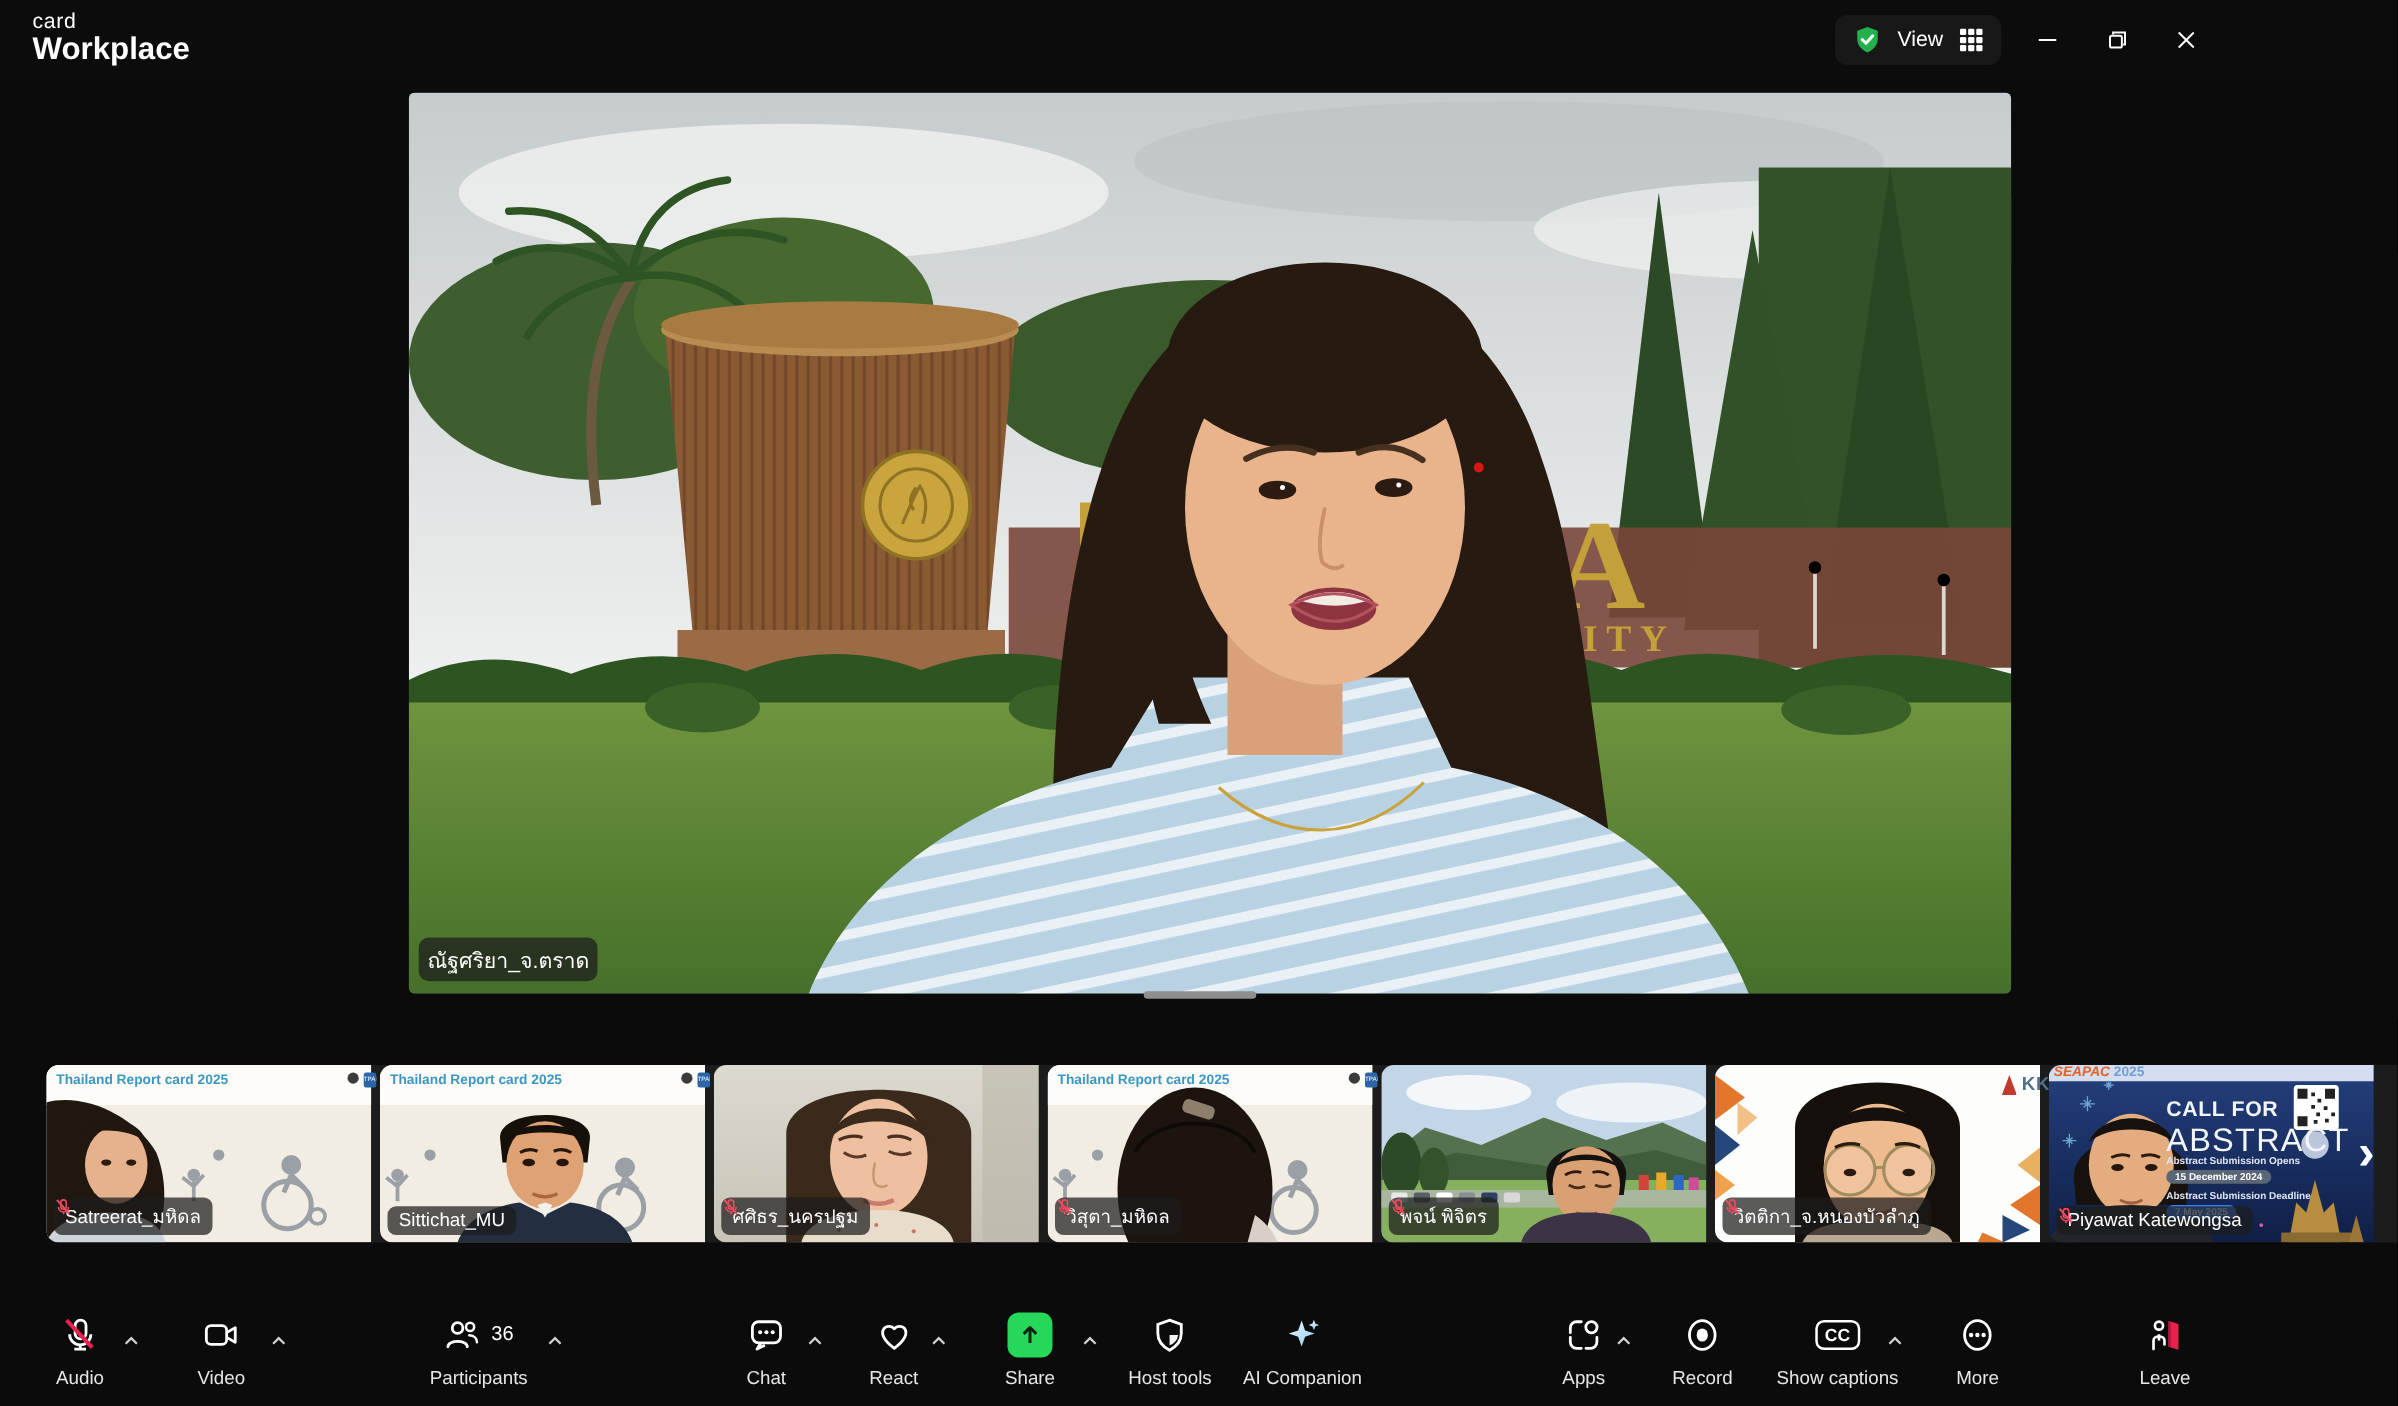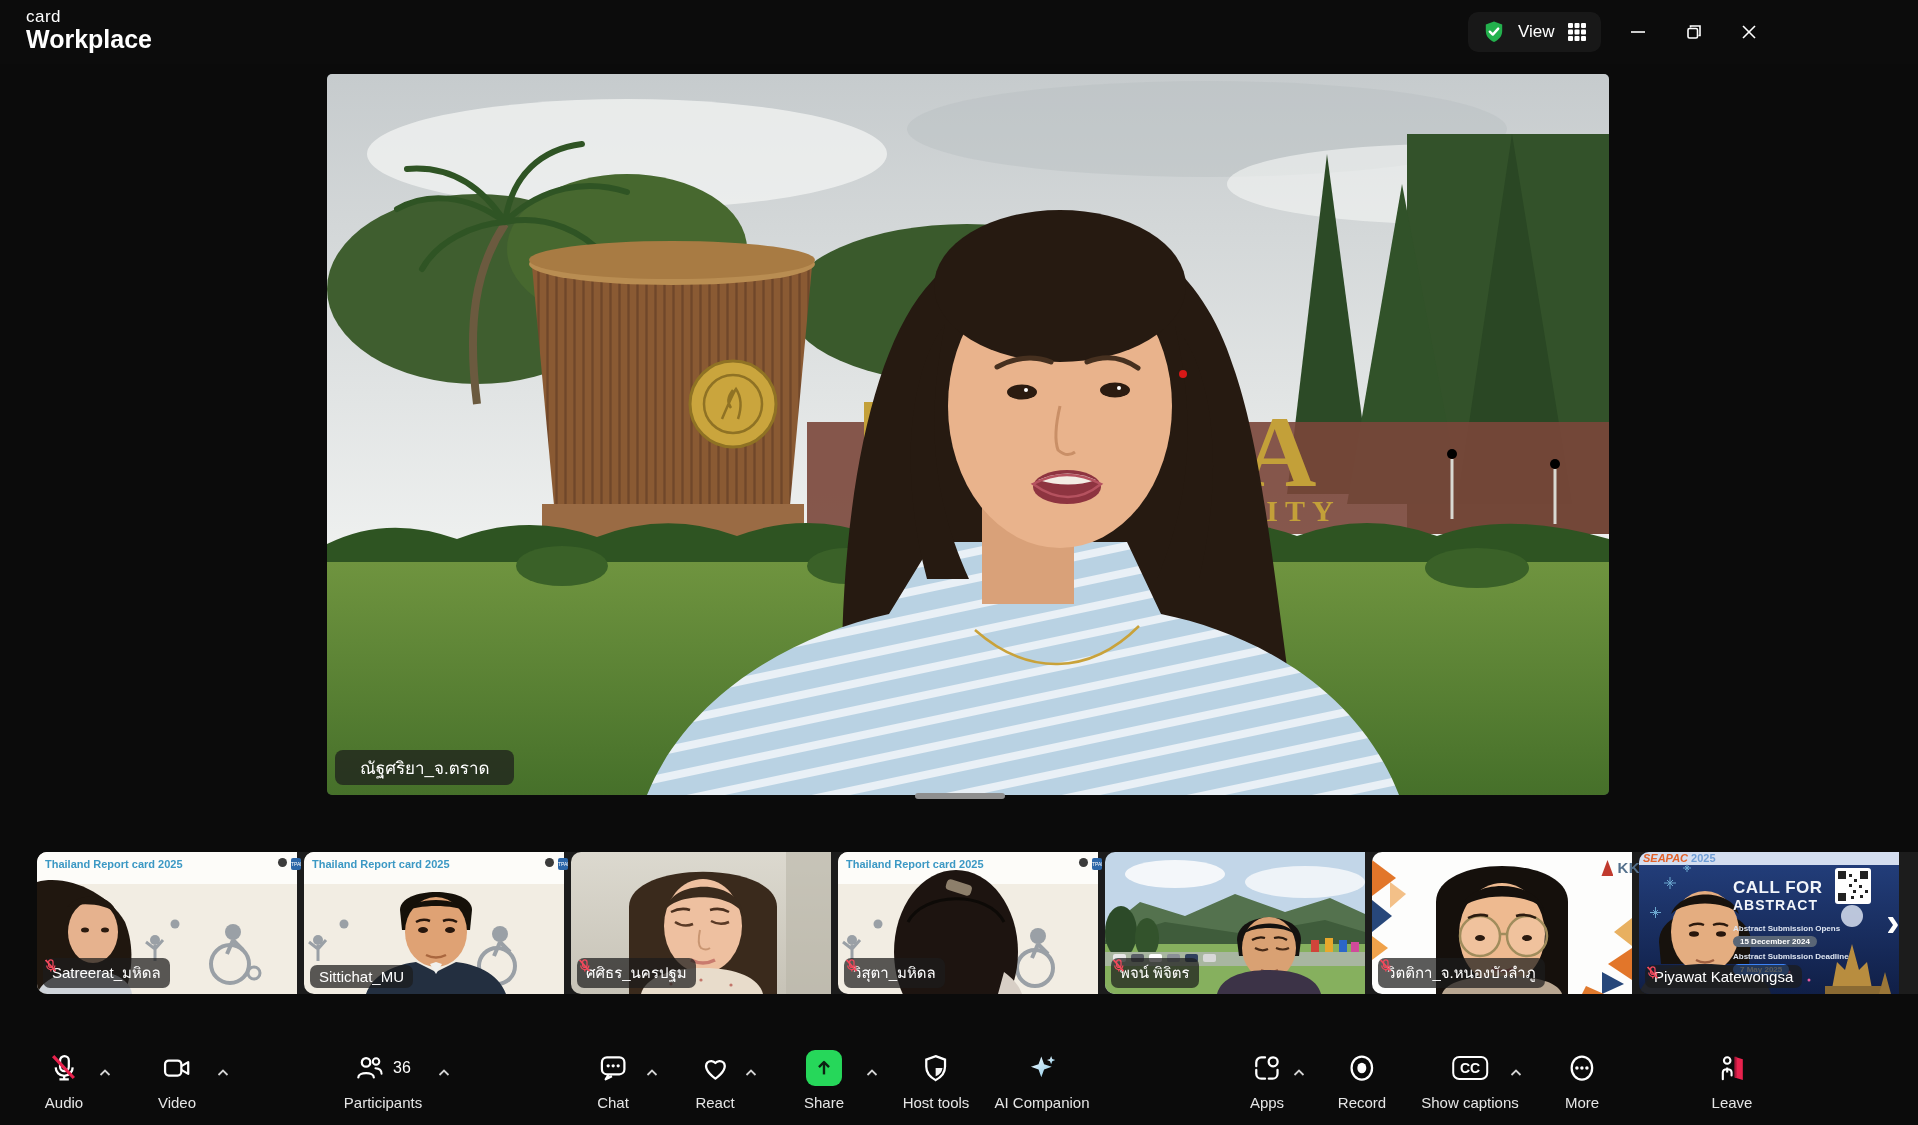--- a/index.html
+++ b/index.html
@@ -12,42 +12,42 @@
   .brand .b2{display:block;font-size:25px;font-weight:700;color:#fff;}
   .view-pill{position:absolute;left:1468px;top:12px;height:40px;display:flex;align-items:center;gap:12px;
              padding:0 14px;background:rgba(255,255,255,.05);border-radius:10px;}
   .view-label{font-size:17px;color:#fff;}
   .winbtn{position:absolute;top:14px;width:36px;height:36px;display:flex;align-items:center;justify-content:center;cursor:pointer;}
   
   #main-video{position:absolute;left:327px;top:74px;width:1282px;height:721px;border-radius:5px;
               overflow:hidden;background:#27343a;}
   #main-video svg{position:absolute;left:0;top:0;}
   .name-badge{position:absolute;left:8px;bottom:10px;display:flex;align-items:center;gap:7px;
-              background:rgba(28,28,28,.72);border-radius:8px;padding:4px 25px;
+              background:rgba(28,28,28,.72);border-radius:8px;padding:4px 7px;
               font-size:17px;color:#fff;white-space:nowrap;max-width:calc(100% - 20px);overflow:hidden;}
   #drag-handle{position:absolute;left:915px;top:793px;width:90px;height:6px;border-radius:3px;background:#8f8f8f;}
   
   .tile{position:absolute;top:852px;width:300px;height:142px;border-radius:10px;overflow:hidden;background:#1c1c1c;}
   .tile svg{position:absolute;left:0;top:0;}
   .tile .name-badge{left:6px;bottom:6px;font-size:15px;padding:3px 9px;border-radius:7px;gap:6px;}
   .s-head{position:absolute;left:0;top:0;width:100%;height:32px;display:flex;align-items:flex-start;justify-content:space-between;padding:6px 8px 0 8px;box-sizing:border-box;}
   .s-title{font-size:11px;font-weight:700;color:#3b98c4;}
   .logos{display:flex;gap:4px;align-items:flex-start;}
   .lg{display:inline-block;width:10px;height:12px;border-radius:2px;}
   .lg.c1{background:#3b3b3b;border-radius:50%;width:9px;height:9px;}
   .lg.c2{background:#2b66a8;font-size:5px;color:#fff;text-align:center;line-height:12px;overflow:hidden;}
   .lg.c3{background:#e8852c;}
   .lg.c4{background:#d84a7a;}
   #strip-next{position:absolute;left:1876px;top:896px;width:34px;height:52px;display:flex;align-items:center;
               justify-content:center;color:#fff;font-size:40px;font-weight:700;cursor:pointer;}
   
   .p-head{position:absolute;left:4px;top:0px;font-size:11px;font-weight:800;font-style:italic;color:#e2622a;}
   .p-head .yr{color:#6f9ed6;font-style:normal;margin-left:3px;}
   .p-call{position:absolute;left:94px;top:26px;font-size:17px;font-weight:800;color:#f2f5fa;letter-spacing:.5px;}
-  .p-abs{position:absolute;left:94px;top:45px;font-size:14px;font-weight:700;color:#f2f5fa;letter-spacing:1px;}
+  .p-abs{position:absolute;left:94px;top:45px;font-size:26px;font-weight:400;color:#f2f5fa;letter-spacing:1px;}
   .p-lbl{position:absolute;left:94px;font-size:8px;font-weight:700;color:#dfe6f2;white-space:nowrap;}
   .p-pill{position:absolute;left:94px;font-size:8px;font-weight:700;color:#fff;padding:1px 7px;border-radius:7px;white-space:nowrap;}
   .kkbs{position:absolute;right:10px;top:8px;display:flex;gap:4px;align-items:flex-start;}
   .kkbs .mark{width:12px;height:16px;background:#c03a2e;clip-path:polygon(50% 0,100% 100%,0 100%);}
   .kkbs .txt{font-size:15px;font-weight:800;color:#54708c;letter-spacing:.5px;line-height:1;}
   
   #toolbar{position:absolute;left:0;bottom:0;width:100%;height:85px;background:#0b0b0b;}
   .tbtn{position:absolute;top:10px;transform:translateX(-50%);display:flex;flex-direction:column;
         align-items:center;gap:8px;cursor:pointer;}
   .tbtn .lbl{font-size:15px;color:#e6e6e6;white-space:nowrap;}

